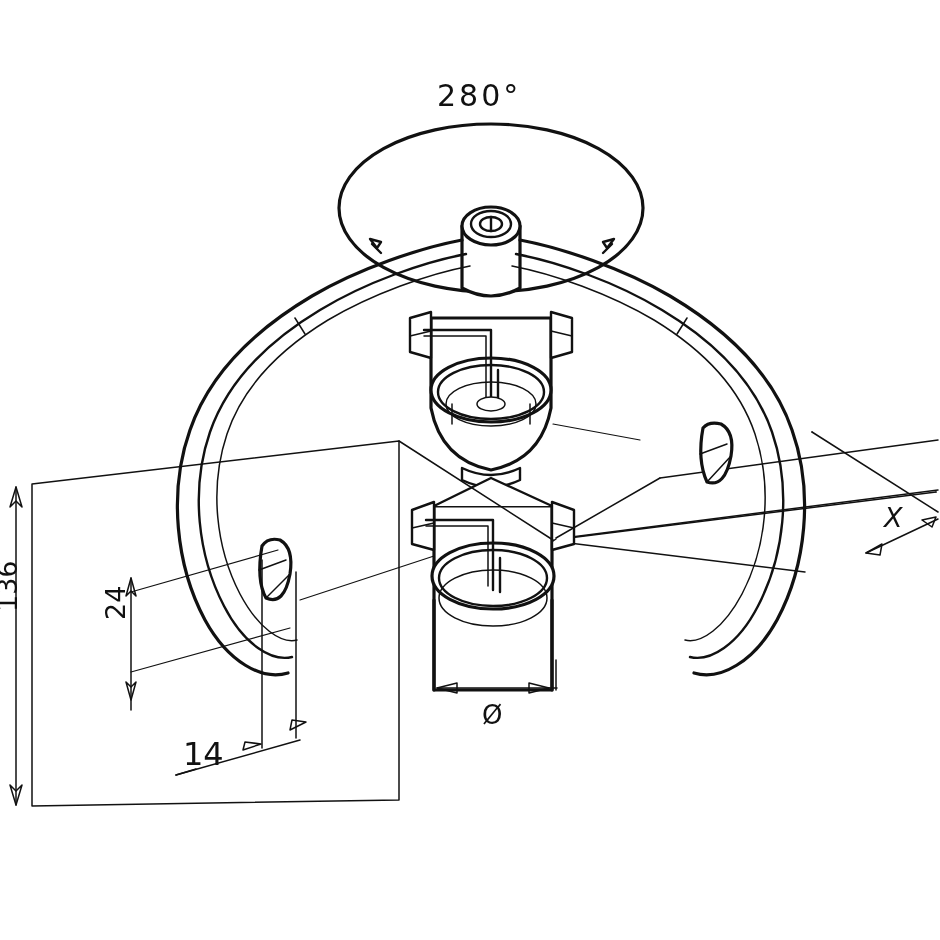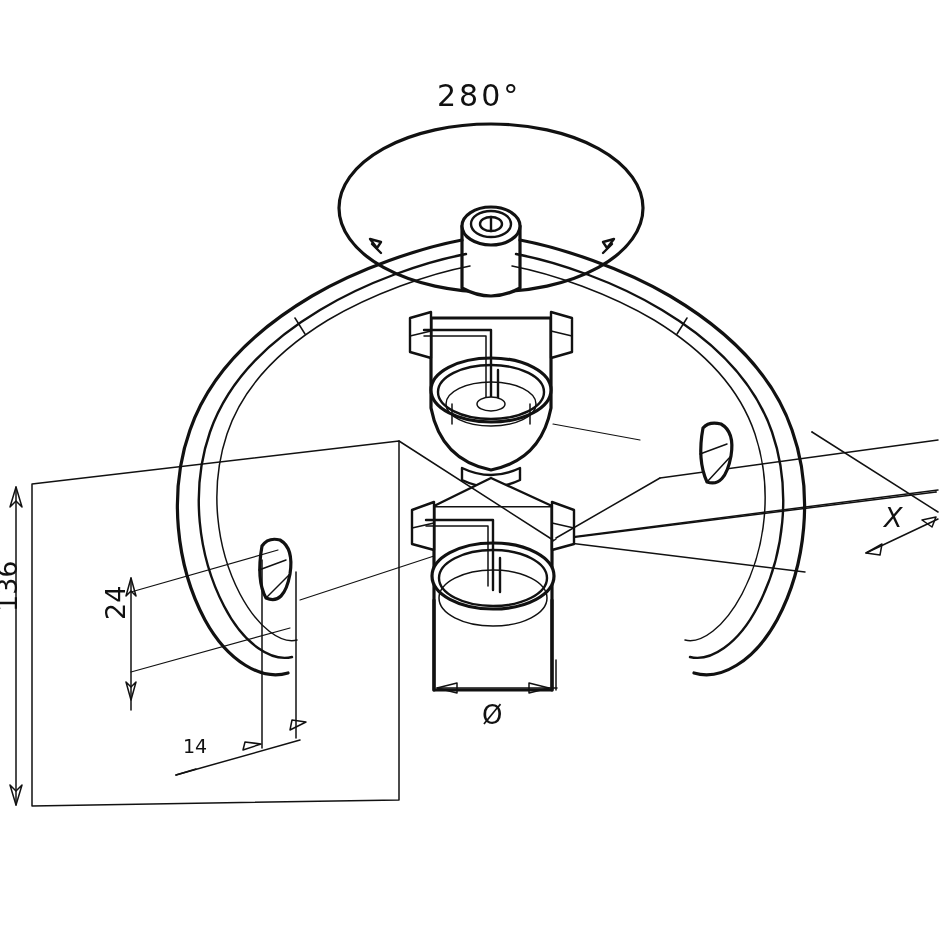--- a/index.html
+++ b/index.html
@@ -229,19 +229,19 @@
     </g>
 
   </svg>
 
   <div class="lbl" style="left:437px;top:78px;font-size:30px;letter-spacing:3px;">280°</div>
 
   <div class="lbl" style="left:-8px;top:612px;font-size:27px;transform:rotate(-90deg);transform-origin:left top;">136</div>
 
   <div class="lbl" style="left:100px;top:620px;font-size:27px;transform:rotate(-90deg);transform-origin:left top;">24</div>
 
-  <div class="lbl" style="left:183px;top:735px;font-size:19px;">14</div>
+  <div class="lbl" style="left:183px;top:735px;font-size:32px;">14</div>
 
   <div class="lbl" style="left:482px;top:700px;font-size:26px;">Ø</div>
 
   <div class="lbl" style="left:884px;top:502px;font-size:27px;font-style:italic;">X</div>
 
 </div>
 
 </body></html>

